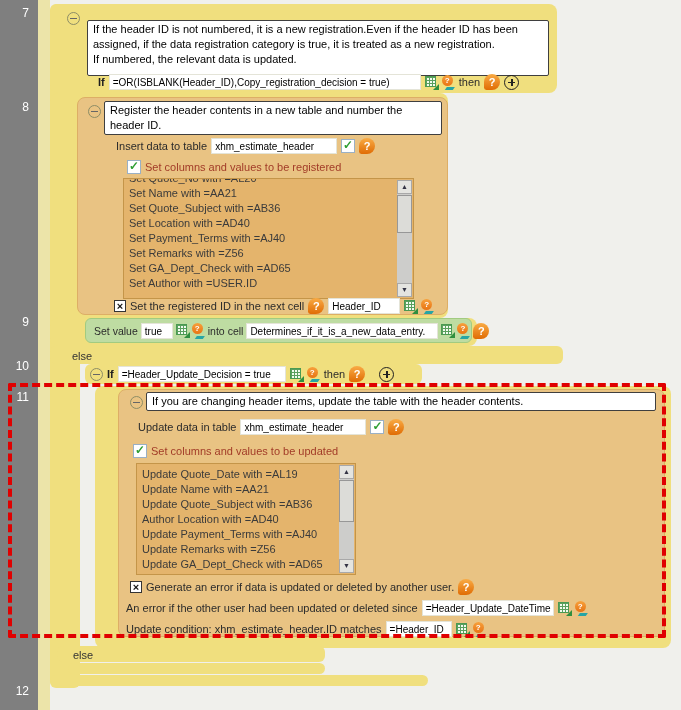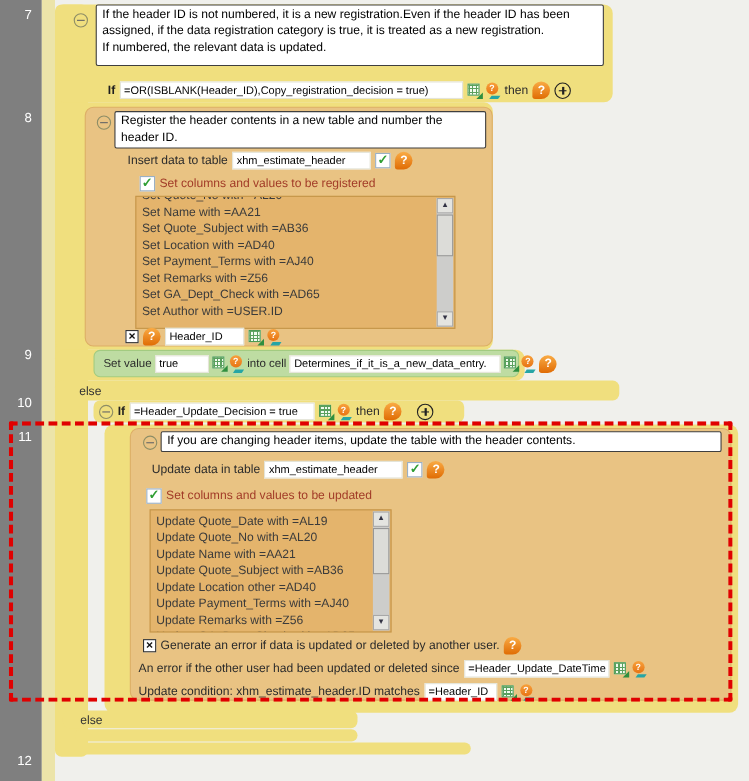--- a/index.html
+++ b/index.html
@@ -91,21 +91,21 @@
     <div class="rownum" style="top:359px">10</div>
     <div class="rownum" style="top:390px">11</div>
     <div class="rownum" style="top:684px">12</div>
   </div>
   <div id="gutter"></div>
 
   <div class="band" style="left:50px;top:4px;width:30px;height:684px;border-radius:6px"></div>
 
   <div class="band" style="left:50px;top:4px;width:507px;height:89px">
     <span class="minus" style="position:absolute;left:17px;top:8px"></span>
-    <div class="cmt" style="left:37px;top:0;width:462px;height:56px">If the header ID is not numbered, it is a new registration.Even if the header ID has been assigned, if the data registration category is true, it is treated as a new registration.
+    <div class="cmt" style="left:37px;top:16px;width:462px;height:56px">If the header ID is not numbered, it is a new registration.Even if the header ID has been assigned, if the data registration category is true, it is treated as a new registration.
 If numbered, the relevant data is updated.</div>
     <div class="frow" style="left:48px;top:68px;height:20px">
       <span class="kw">If</span>
       <span class="fld" style="width:312px">=OR(ISBLANK(Header_ID),Copy_registration_decision = true)</span>
       <span class="tic">
           <span class="grid"></span>
         </span>
       <span class="qic">
           <span class="qb">?</span>
         </span>
@@ -141,35 +141,36 @@
         <div class="li">Set Author with =USER.ID</div>
       </div>
       <div class="sb">
         <div class="up">▲</div>
         <div class="th" style="top:15px;height:38px"></div>
         <div class="dn">▼</div>
       </div>
     </div>
     <div class="frow" style="left:36px;top:199px;height:18px">
       <span class="cbx">×</span>
+      <span class="lb">Set the registered ID in the next cell</span>
       <span class="ball">?</span>
       <span class="fld" style="width:72px">Header_ID</span>
       <span class="tic">
           <span class="grid"></span>
         </span>
       <span class="qic">
           <span class="qb">?</span>
         </span>
     </div>
   </div>
 
   <div class="band" style="left:50px;top:318px;width:427px;height:28px"></div>
   <div class="green" style="left:85px;top:318px;width:387px;height:25px;font-size:10.5px">
     <span class="lb" style="font-size:10.5px">Set value</span>
-    <span class="fld" style="width:49px">true</span>
+    <span class="fld" style="width:32px">true</span>
     <span class="tic">
         <span class="grid"></span>
       </span>
     <span class="qic">
         <span class="qb">?</span>
       </span>
     <span class="lb" style="font-size:10.5px">into cell</span>
     <span class="fld" style="width:192px">Determines_if_it_is_a_new_data_entry.</span>
     <span class="tic">
         <span class="grid"></span>
@@ -211,24 +212,23 @@
       <span class="edit">✓</span>
       <span class="ball">?</span>
     </div>
     <div class="frow" style="left:14px;top:53px;height:16px">
       <span class="edit">✓</span>
       <span class="rl">Set columns and values to be updated</span>
     </div>
     <div class="list" id="list11" style="left:17px;top:73px;width:220px;height:112px">
       <div class="items">
         <div class="li">Update Quote_Date with =AL19</div>
-        <div class="li">Update Quote_No with =AL20</div>
         <div class="li">Update Name with =AA21</div>
         <div class="li">Update Quote_Subject with =AB36</div>
-        <div class="li">Update Location other =AD40</div>
+        <div class="li">Author Location with =AD40</div>
         <div class="li">Update Payment_Terms with =AJ40</div>
         <div class="li">Update Remarks with =Z56</div>
         <div class="li">Update GA_Dept_Check with =AD65</div>
       </div>
       <div class="sb">
         <div class="up">▲</div>
         <div class="th" style="top:15px;height:42px"></div>
         <div class="dn">▼</div>
       </div>
     </div>

